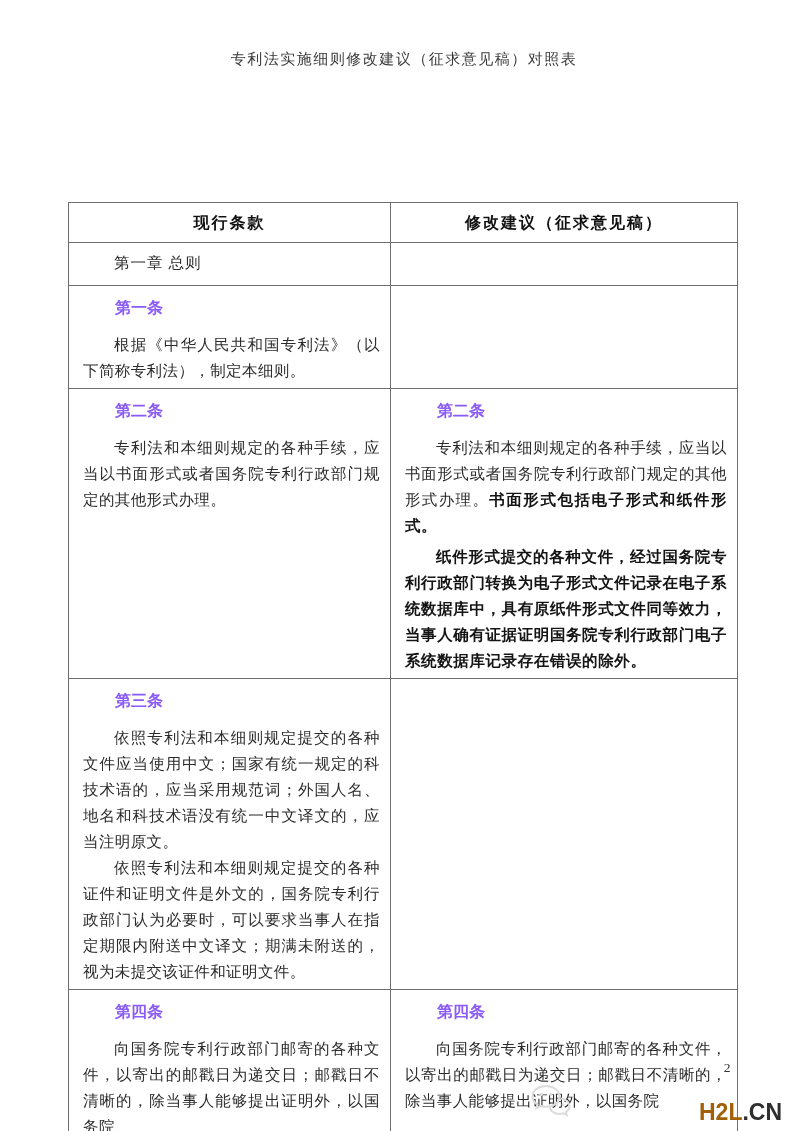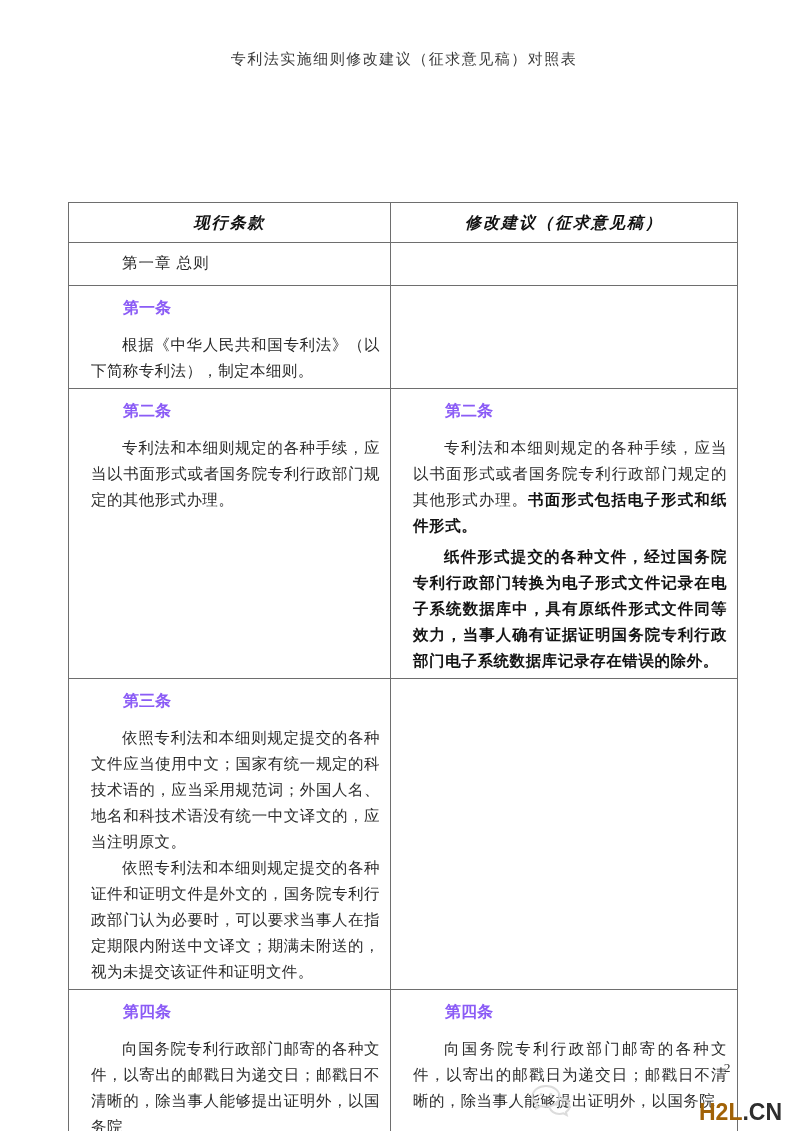--- a/index.html
+++ b/index.html
@@ -21,34 +21,34 @@
   }
   table.cmp{
     position:absolute;top:202px;left:68px;
     width:669px;
     border-collapse:collapse;
     table-layout:fixed;
   }
   table.cmp td, table.cmp th{
     border:1px solid #6e6e6e;
     vertical-align:top;
-    padding:7px 10px 4px 22px;
+    padding:7px 10px 4px 14px;
     font-size:15.5px;
     line-height:26px;
     text-align:justify;
   }
   table.cmp th{
     text-align:center;
     vertical-align:middle;
     padding:4px;
     font-family:"Liberation Sans","DejaVu Sans",sans-serif;
     font-size:16px;font-weight:bold;color:#111;
     letter-spacing:2px;
   }
-  tr.r-hdr{height:40px;font-style:italic;}
+  tr.r-hdr{height:40px;}
   tr.r-chap{height:43px;}
   tr.r-a1{height:97px;}
   tr.r-a2{height:271px;}
   tr.r-a3{height:264px;}
   tr.r-a4{height:105px;}
   .art-heading{
     font-family:"Liberation Sans","DejaVu Sans",sans-serif;
     font-weight:bold;color:#8b5cf6;
     font-size:16px;
     text-indent:2em;

